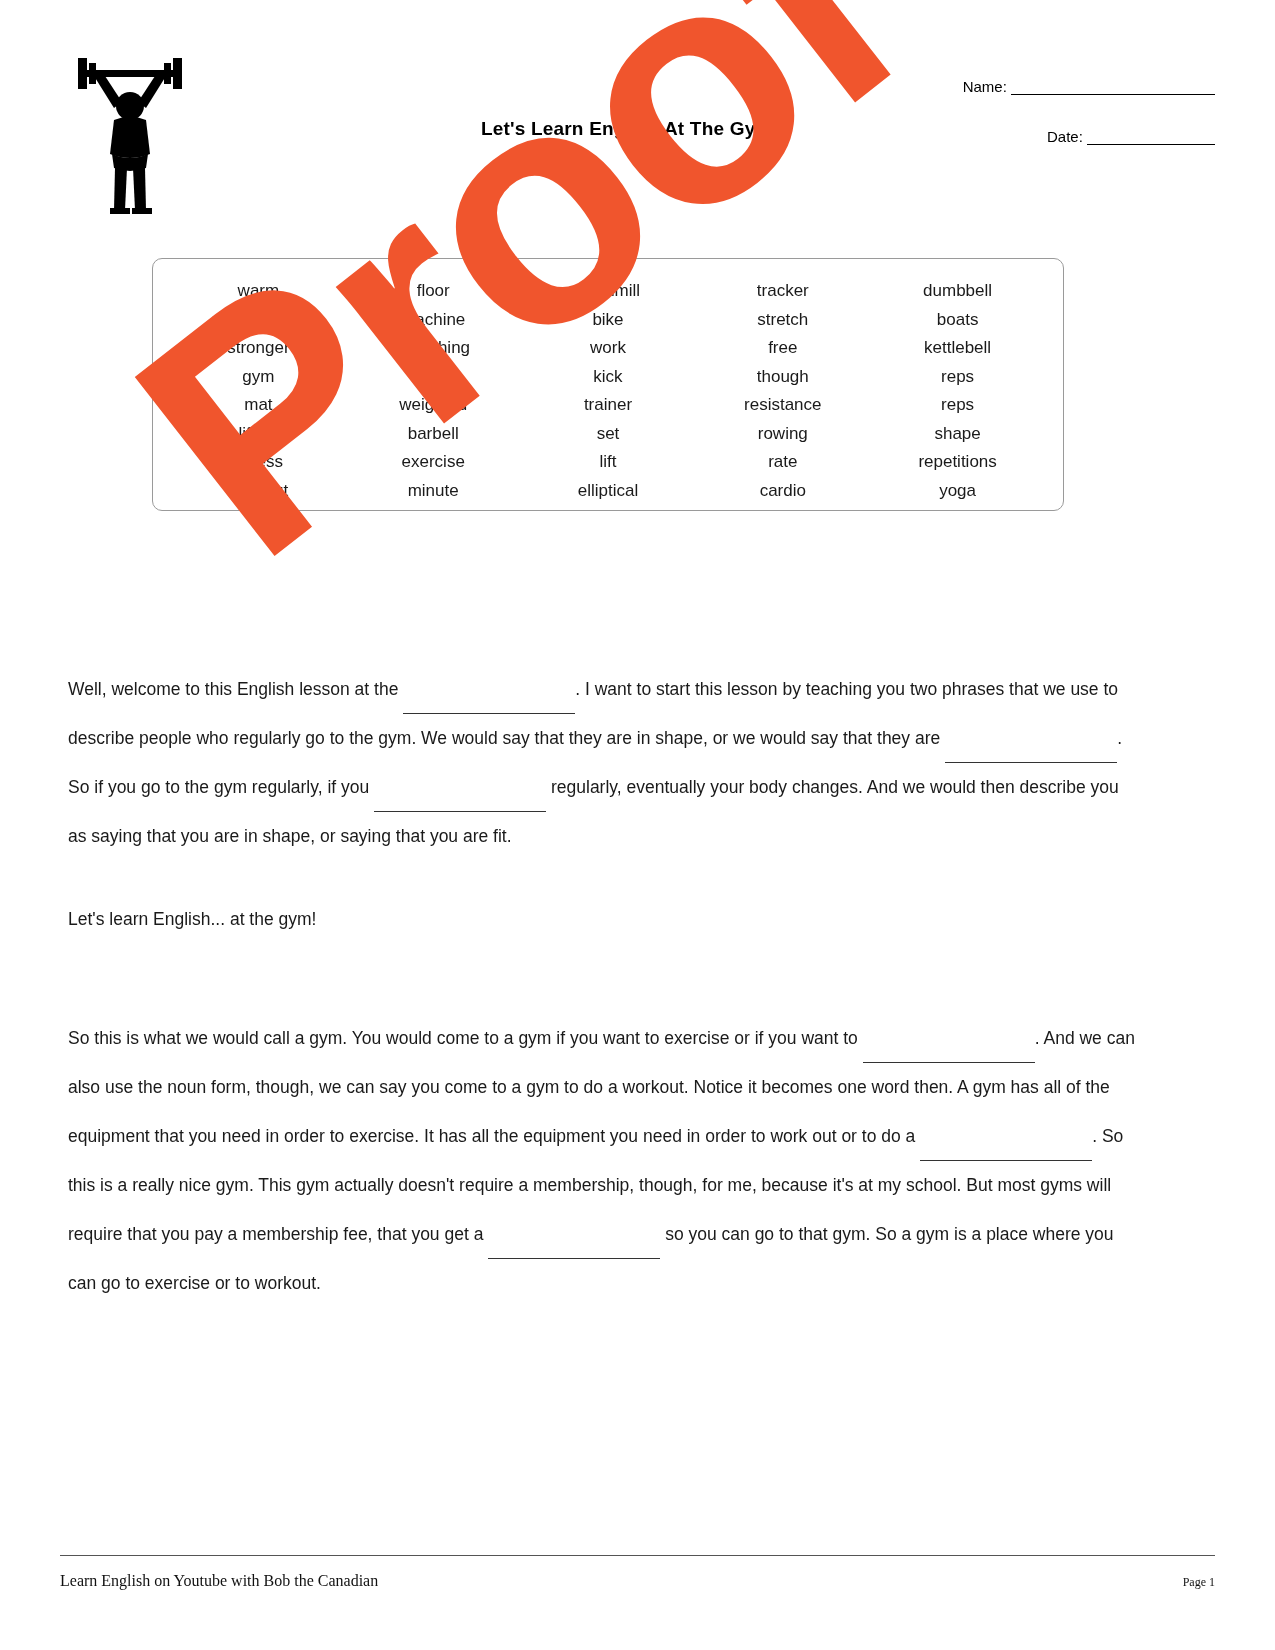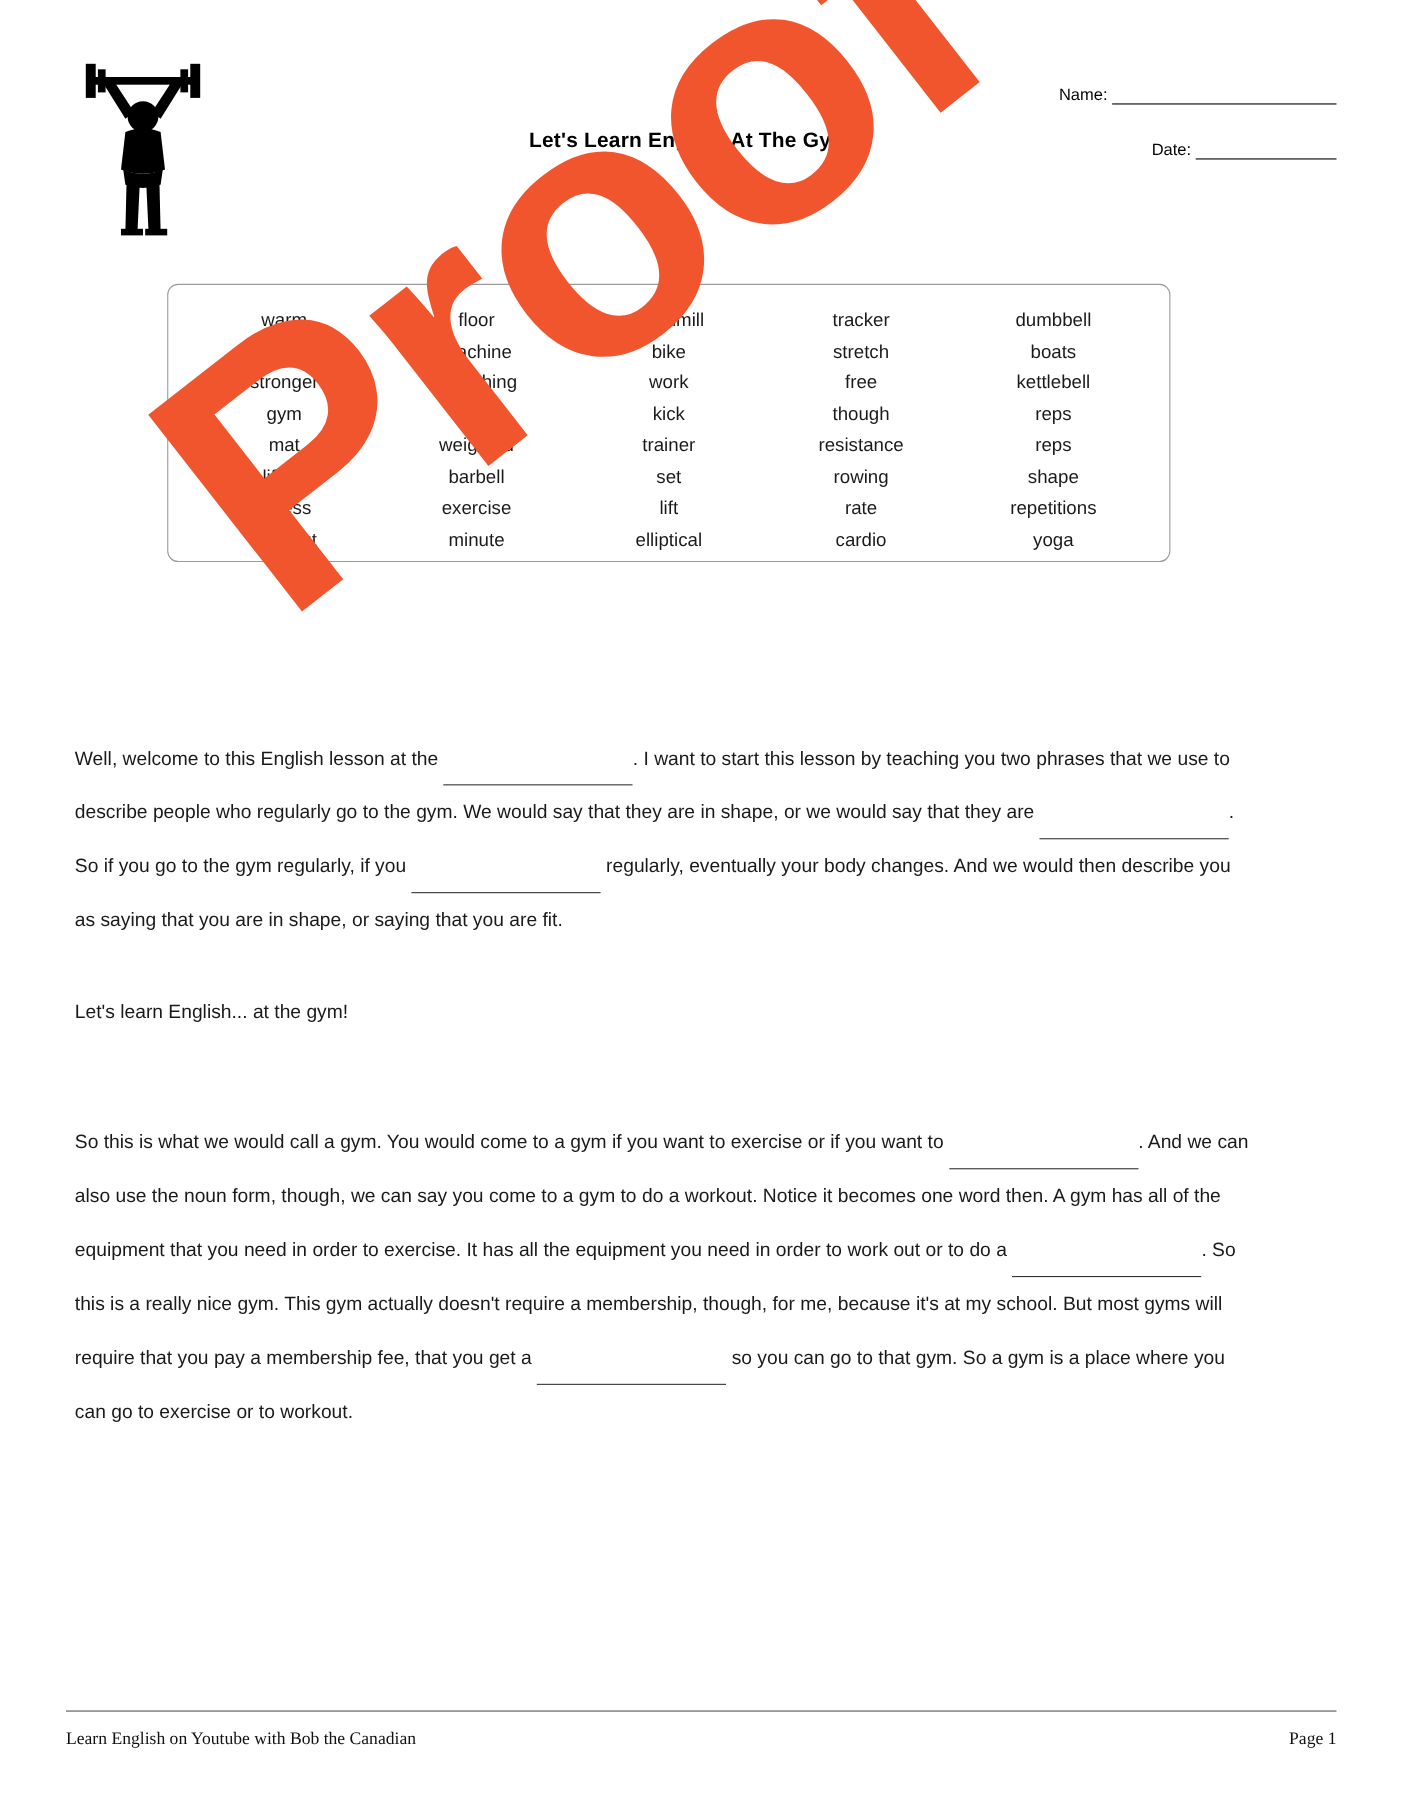--- a/index.html
+++ b/index.html
@@ -129,21 +129,21 @@
     left: 60px;
     bottom: 60px;
     font-size: 16px;
     font-family: "Liberation Serif", serif;
     color: #111;
   }
   .footer-right {
     position: absolute;
     right: 60px;
     bottom: 60px;
-    font-size: 16px;
+    font-size: 12px;
     font-family: "Liberation Serif", serif;
     color: #111;
   }
 
   
   .watermark {
     position: absolute;
     left: 0;
     top: 0;
     width: 1275px;

